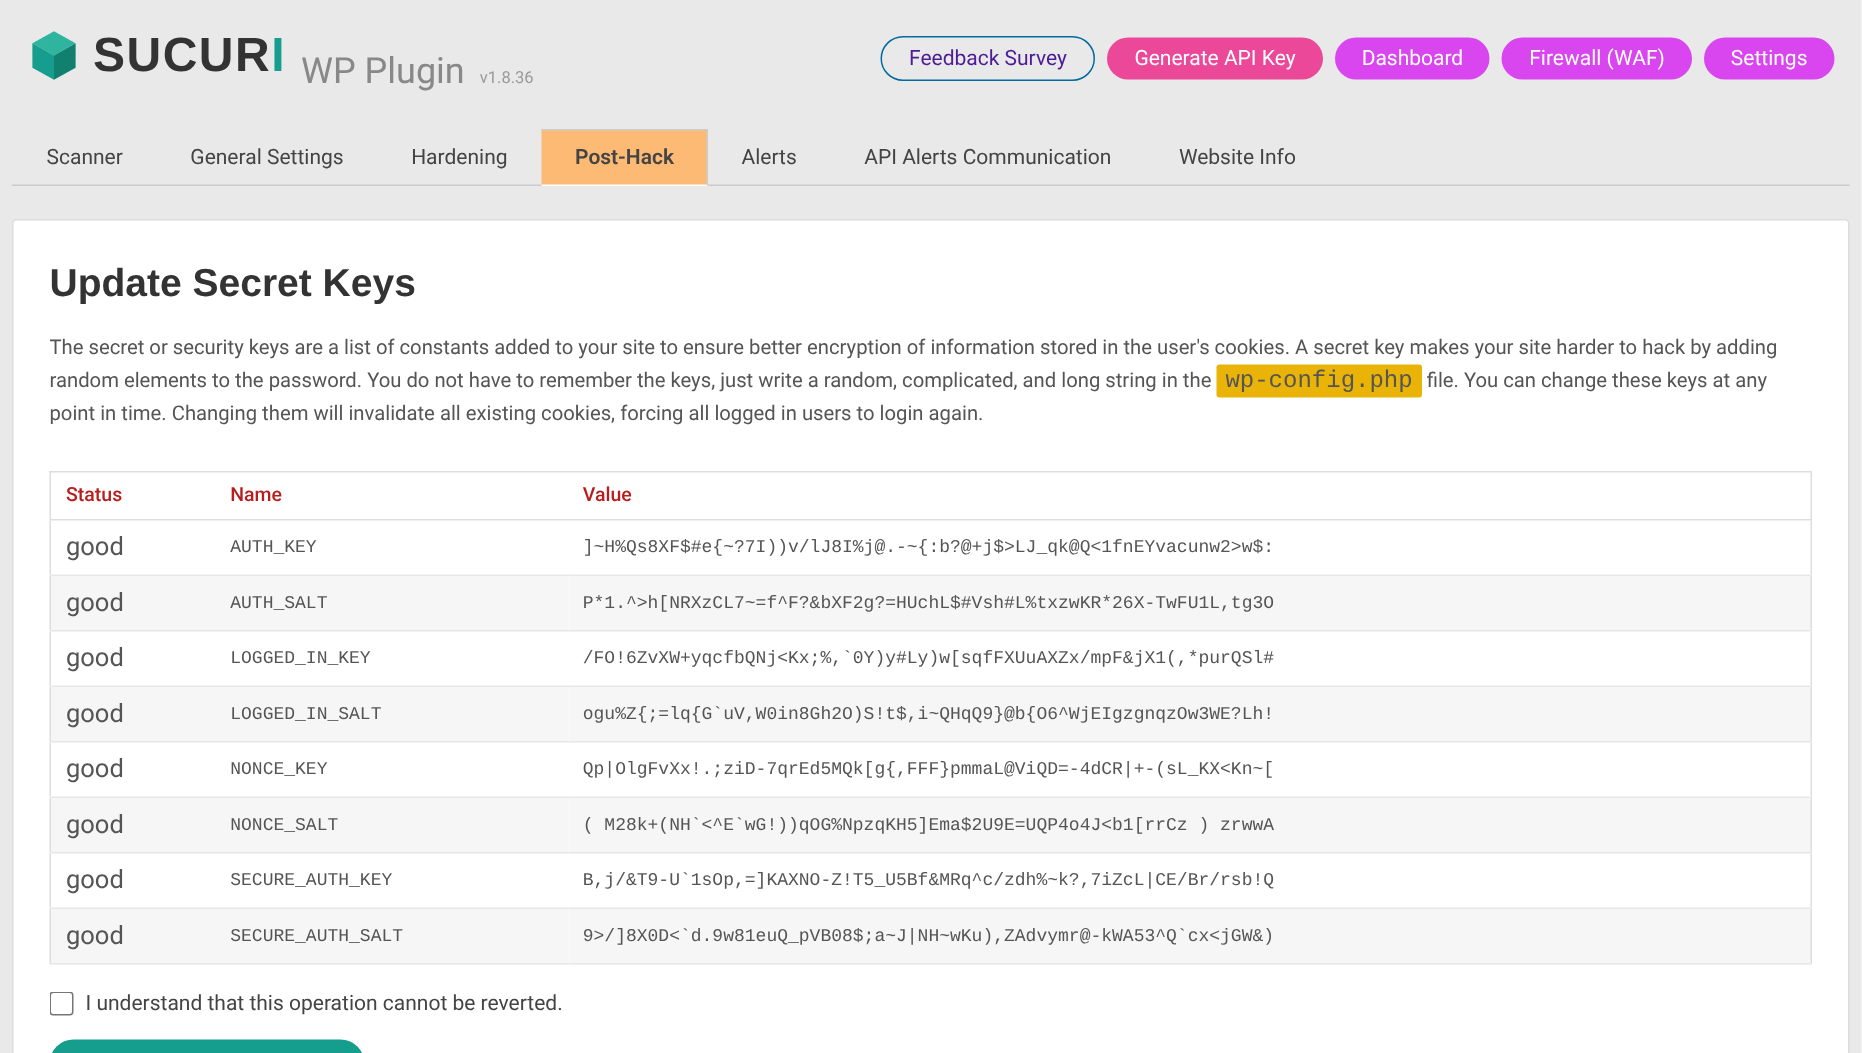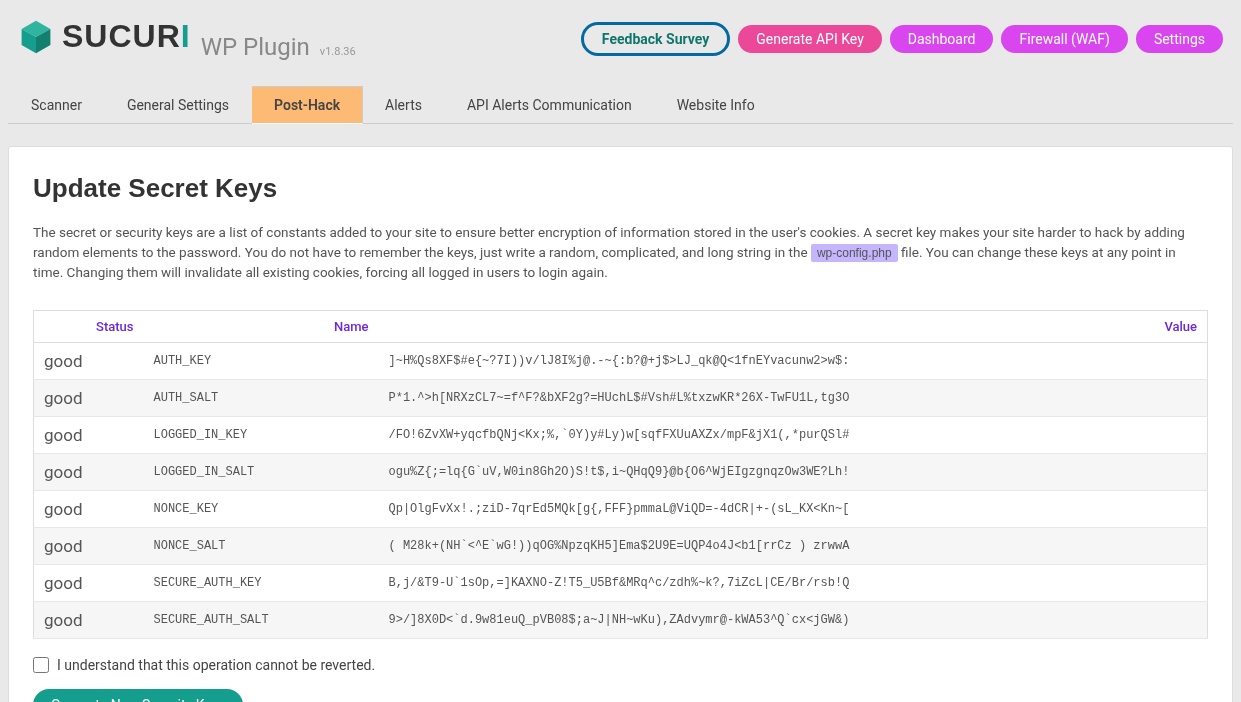--- a/index.html
+++ b/index.html
@@ -46,23 +46,22 @@
     padding: 6px 18px;
     border-radius: 20px;
     font-size: 14px;
     border: none;
     cursor: pointer;
     white-space: nowrap;
     font-family: inherit;
   }
   .btn-outline-teal {
     background: transparent;
-    border: 3px solid #0369a1;
-    color: #0f766e;
-    font-weight: bold;
+    border: 1px solid #0369a1;
+    color: #4c1d95;
   }
   .btn-dark {
     background: #ec4899;
     color: #fff;
   }
   .btn-teal {
     background: #d946ef;
     color: #fff;
   }
   .tabs {
@@ -102,39 +101,39 @@
     margin-bottom: 18px;
     font-family: Arial, sans-serif;
   }
   .desc {
     color: #555;
     line-height: 1.5;
     margin-bottom: 28px;
     font-size: 13.5px;
   }
   .desc code {
-    background: #c4b5fd;
+    background: #eab308;
     padding: 2px 6px;
-    font-family: Liberation Sans, sans-serif;
-    font-size: 12px;
+    font-family: Liberation Mono, monospace;
+    font-size: 16px;
     border-radius: 2px;
   }
   table.keys {
     width: 100%;
     border-collapse: collapse;
     border: 1px solid #ddd;
     margin-bottom: 18px;
     font-size: 13px;
   }
   table.keys th {
-    text-align: right;
+    text-align: left;
     font-weight: 500;
     padding: 8px 10px;
     border-bottom: 1px solid #ddd;
-    color: #6d28d9;
+    color: #b91c1c;
     background: #fff;
   }
   table.keys td {
     padding: 8px 10px;
     border-bottom: 1px solid #e7e7e7;
     font-size: 17px;
     color: #555;
   }
   table.keys tr:nth-child(even) td { background: #f6f6f6; }
   table.keys tr:nth-child(odd) td { background: #fff; }
@@ -195,20 +194,21 @@
     <button class="btn btn-dark">Generate API Key</button>
     <button class="btn btn-teal">Dashboard</button>
     <button class="btn btn-teal">Firewall (WAF)</button>
     <button class="btn btn-teal">Settings</button>
   </div>
 </div>
 
 <div class="tabs">
   <div class="tab">Scanner</div>
   <div class="tab">General Settings</div>
+  <div class="tab">Hardening</div>
   <div class="tab active">Post-Hack</div>
   <div class="tab">Alerts</div>
   <div class="tab">API Alerts Communication</div>
   <div class="tab">Website Info</div>
 </div>
 
 <div class="panel">
   <h2>Update Secret Keys</h2>
   <p class="desc">
     <span>The secret or security keys are a list of constants added to your site to ensure better encryption of information stored in the user's cookies. A secret key makes your site harder to hack by adding random elements to the password. You do not have to remember the keys, just write a random, complicated, and long string in the </span><code>wp-config.php</code><span> file. You can change these keys at any point in time. Changing them will invalidate all existing cookies, forcing all logged in users to login again.</span>

